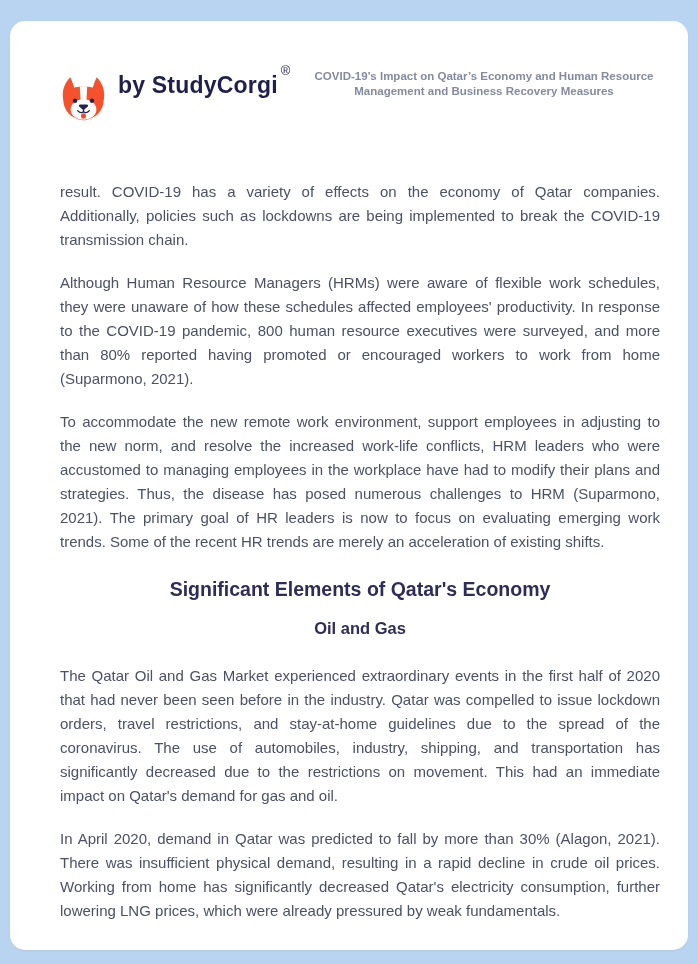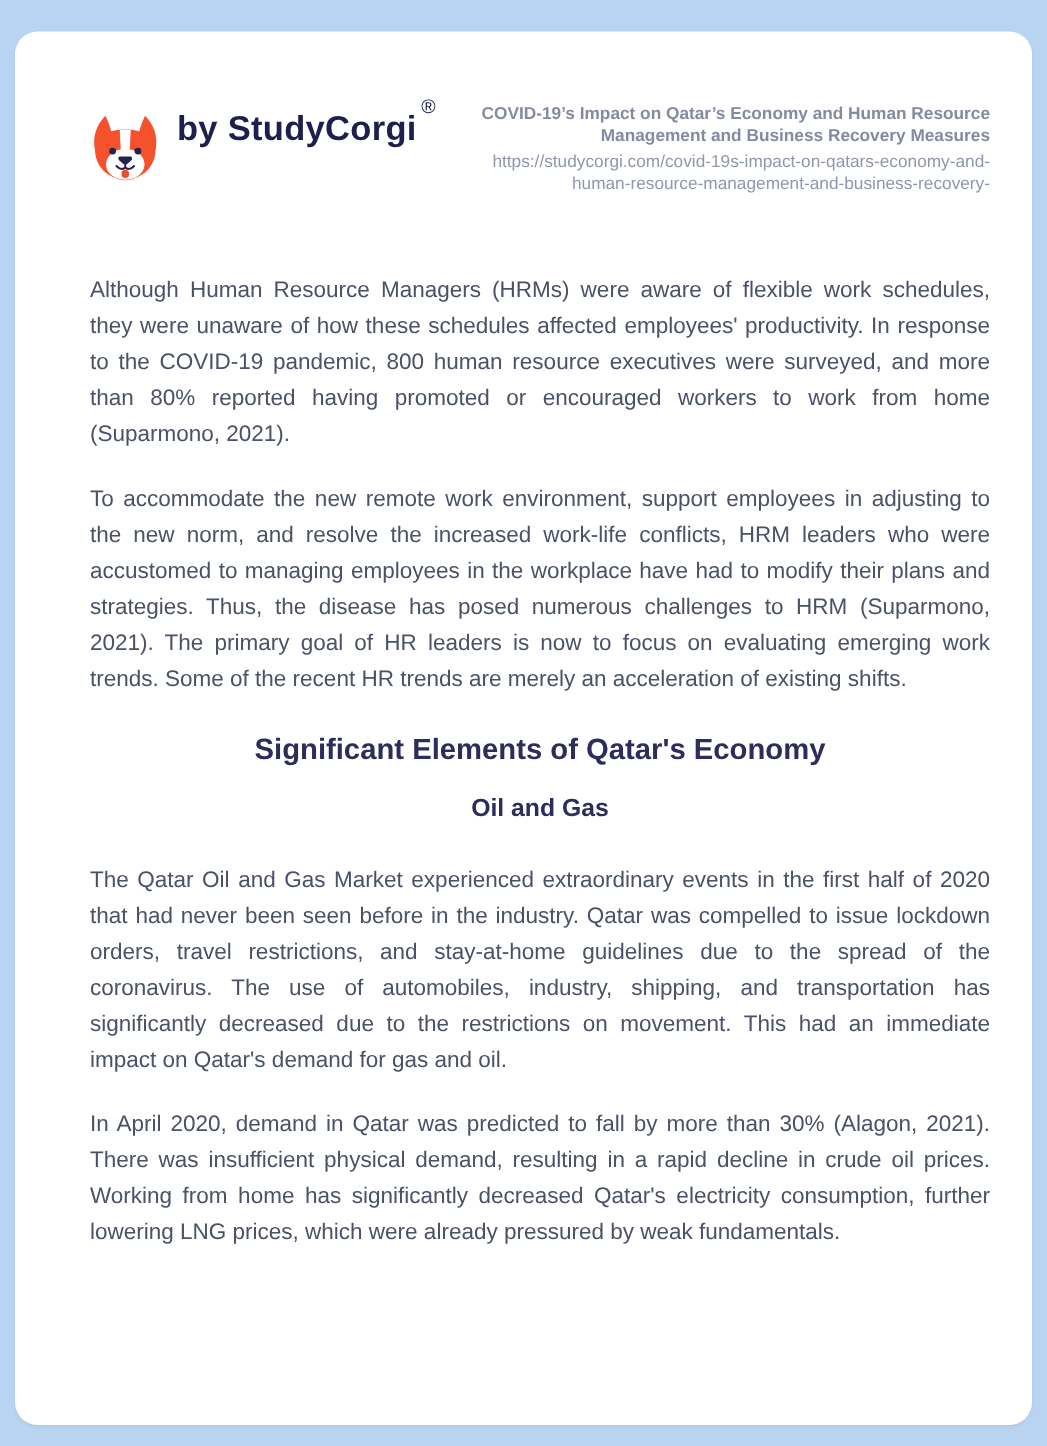--- a/index.html
+++ b/index.html
@@ -46,21 +46,21 @@
     font-size: 13px;
     font-weight: 400;
     color: #1e1f4e;
     vertical-align: top;
     position: relative;
     top: -9px;
     margin-left: 3px;
   }
   .doc-meta {
     width: 352px;
-    text-align: right;
+    text-align: center;
     padding-top: 2px;
   }
   .doc-title {
     color: #848aa2;
     font-weight: 700;
     font-size: 11.5px;
     line-height: 14.5px;
   }
   .doc-url {
     color: #9097ad;
@@ -125,26 +125,26 @@
         <path d="M24 46.5 Q28 51 32 48 Q36 51 40 46.5" stroke="#232350" stroke-width="1.8" stroke-linecap="round" fill="none"></path>
 
         <rect x="28.6" y="50" width="6.8" height="7.5" rx="3.4" fill="#ef4c2b"></rect>
       </svg>
       <span class="brand-text">by StudyCorgi</span>
       <span class="reg">®</span>
     </div>
 
     <div class="doc-meta">
       <div class="doc-title">COVID-19’s Impact on Qatar’s Economy and Human Resource Management and Business Recovery Measures</div>
-      <div class="doc-url">https://studycorgi.com/covid-19s-impact-on-qatars-economy-and-human-resource-management-and-business-recovery-</div>
     </div>
 
   </div>
 
   <div class="content">
+    <p>result. COVID-19 has a variety of effects on the economy of Qatar companies. Additionally, policies such as lockdowns are being implemented to break the COVID-19 transmission chain.</p>
     <p>Although Human Resource Managers (HRMs) were aware of flexible work schedules, they were unaware of how these schedules affected employees' productivity. In response to the COVID-19 pandemic, 800 human resource executives were surveyed, and more than 80% reported having promoted or encouraged workers to work from home (Suparmono, 2021).</p>
     <p>To accommodate the new remote work environment, support employees in adjusting to the new norm, and resolve the increased work-life conflicts, HRM leaders who were accustomed to managing employees in the workplace have had to modify their plans and strategies. Thus, the disease has posed numerous challenges to HRM (Suparmono, 2021). The primary goal of HR leaders is now to focus on evaluating emerging work trends. Some of the recent HR trends are merely an acceleration of existing shifts.</p>
     <h2>Significant Elements of Qatar's Economy</h2>
     <h3>Oil and Gas</h3>
     <p>The Qatar Oil and Gas Market experienced extraordinary events in the first half of 2020 that had never been seen before in the industry. Qatar was compelled to issue lockdown orders, travel restrictions, and stay-at-home guidelines due to the spread of the coronavirus. The use of automobiles, industry, shipping, and transportation has significantly decreased due to the restrictions on movement. This had an immediate impact on Qatar's demand for gas and oil.</p>
     <p>In April 2020, demand in Qatar was predicted to fall by more than 30% (Alagon, 2021). There was insufficient physical demand, resulting in a rapid decline in crude oil prices. Working from home has significantly decreased Qatar's electricity consumption, further lowering LNG prices, which were already pressured by weak fundamentals.</p>
   </div>
 
 </div>
 

